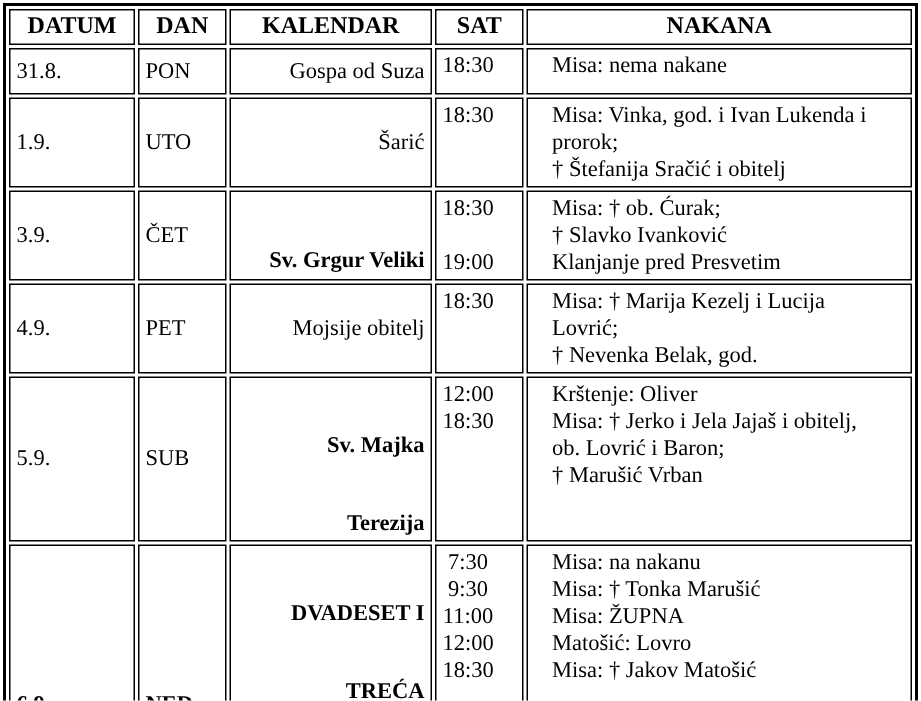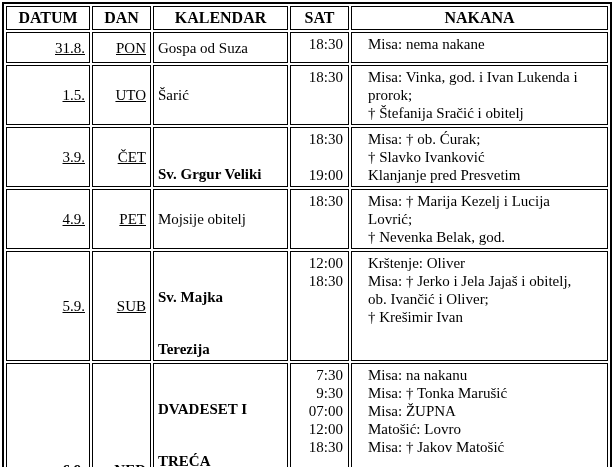--- a/index.html
+++ b/index.html
@@ -34,32 +34,31 @@
     overflow: hidden;
   }
   th {
     font-weight: bold;
     text-align: center;
     vertical-align: middle;
     font-size: 16px;
     height: 24px;
   }
   td.c-datum, td.c-dan {
+    text-align: left;
+    vertical-align: middle;
+  }
+  td.c-kalendar {
     text-align: right;
     vertical-align: middle;
-    text-decoration: underline;
-  }
-  td.c-kalendar {
-    text-align: left;
-    vertical-align: middle;
   }
   td.c-sat {
-    text-align: right;
+    text-align: center;
     vertical-align: top;
-    padding-right: 5px;
+    padding-right: 19px;
   }
   td.c-nakana {
     text-align: left;
     vertical-align: top;
     padding-left: 16px;
   }
   .line { min-height: 18px; }
   .bold { font-weight: bold; margin-top: 34px; }
   
   tbody tr:nth-child(1) td { height: 31px; }
@@ -99,21 +98,21 @@
             <div class="line">Gospa od Suza</div>
           </td>
           <td class="c-sat">
             <div class="line">18:30</div>
           </td>
           <td class="c-nakana">
             <div class="line">Misa: nema nakane</div>
           </td>
         </tr>
         <tr>
-          <td class="c-datum">1.5.</td>
+          <td class="c-datum">1.9.</td>
           <td class="c-dan">UTO</td>
           <td class="c-kalendar">
             <div class="line">Šarić</div>
           </td>
           <td class="c-sat">
             <div class="line">18:30</div>
           </td>
           <td class="c-nakana">
             <div class="line">Misa: Vinka, god. i Ivan Lukenda i</div>
             <div class="line">prorok;</div>
@@ -159,37 +158,37 @@
             <div class="line bold">Sv. Majka</div>
             <div class="line bold">Terezija</div>
           </td>
           <td class="c-sat">
             <div class="line">12:00</div>
             <div class="line">18:30</div>
           </td>
           <td class="c-nakana">
             <div class="line">Krštenje: Oliver</div>
             <div class="line">Misa: † Jerko i Jela Jajaš i obitelj,</div>
-            <div class="line">ob. Ivančić i Oliver;</div>
-            <div class="line">† Krešimir Ivan</div>
+            <div class="line">ob. Lovrić i Baron;</div>
+            <div class="line">† Marušić Vrban</div>
           </td>
         </tr>
         <tr>
           <td class="c-datum bold">6.9.</td>
           <td class="c-dan bold">NED</td>
           <td class="c-kalendar">
             <div class="line bold">DVADESET I</div>
             <div class="line bold">TREĆA</div>
             <div class="line bold">NEDJELJA</div>
             <div class="line bold">KROZ GODINU</div>
           </td>
           <td class="c-sat">
             <div class="line">7:30</div>
             <div class="line">9:30</div>
-            <div class="line">07:00</div>
+            <div class="line">11:00</div>
             <div class="line">12:00</div>
             <div class="line">18:30</div>
           </td>
           <td class="c-nakana">
             <div class="line">Misa: na nakanu</div>
             <div class="line">Misa: † Tonka Marušić</div>
             <div class="line">Misa: ŽUPNA</div>
             <div class="line">Matošić: Lovro</div>
             <div class="line">Misa: † Jakov Matošić</div>
           </td>

